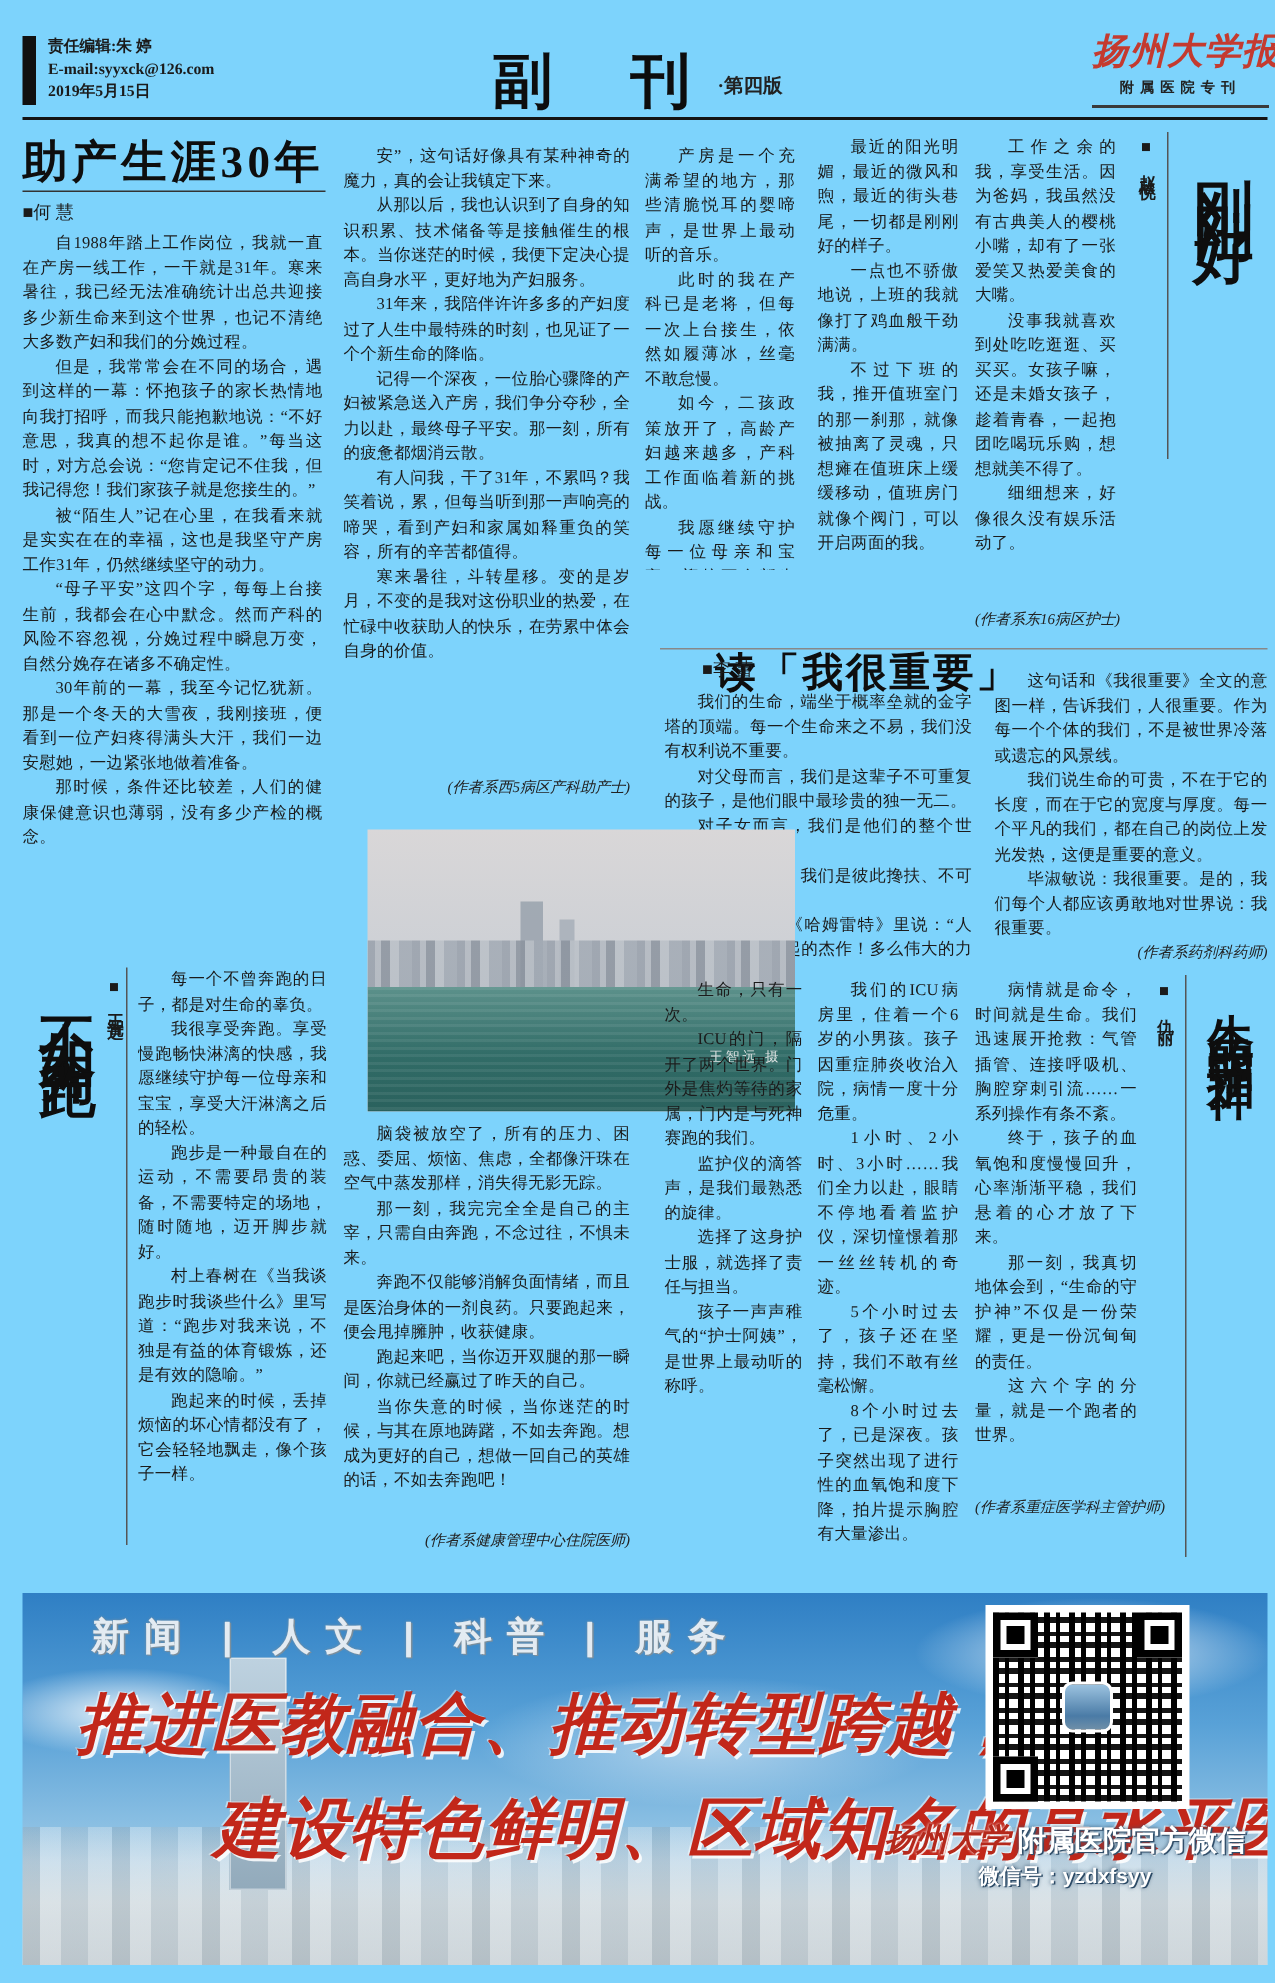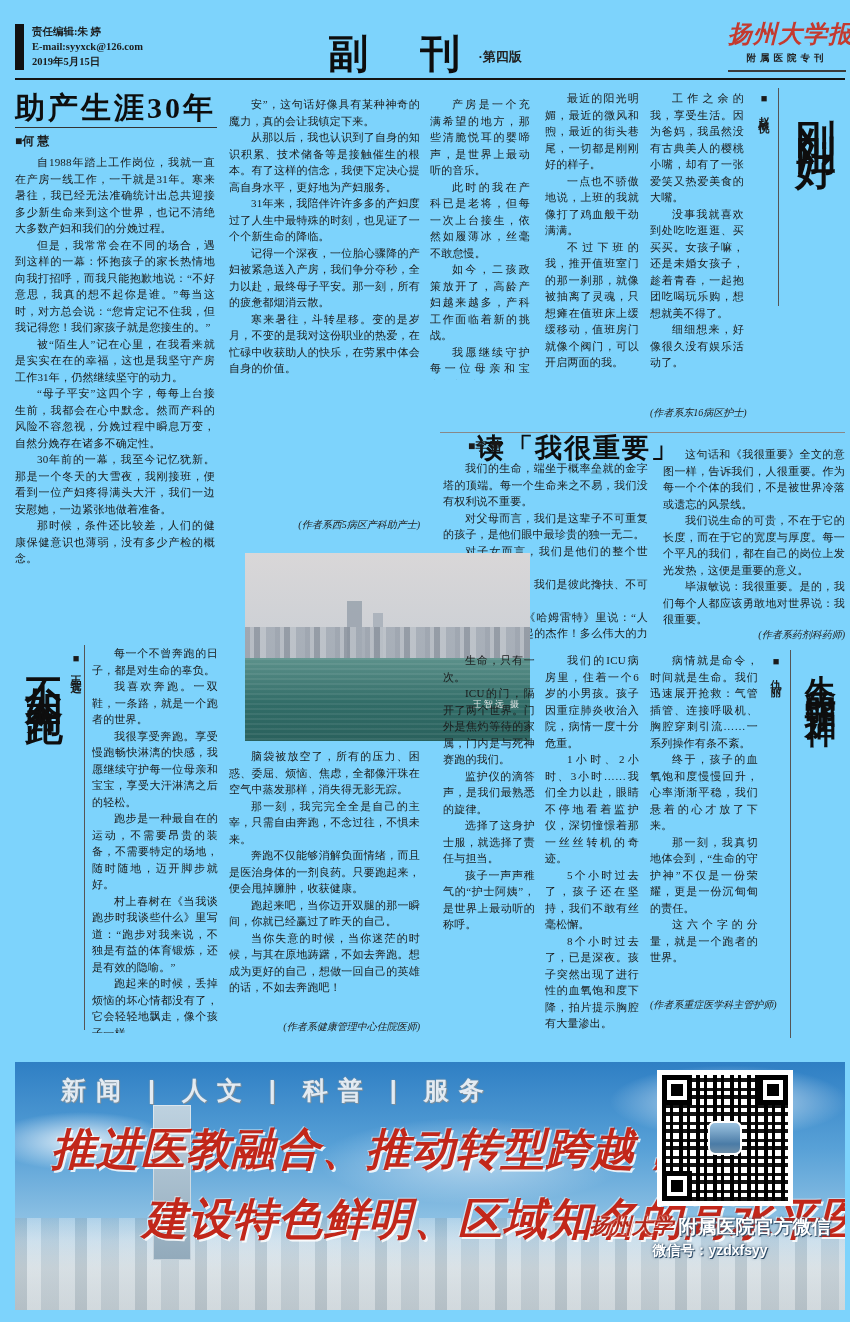--- a/index.html
+++ b/index.html
@@ -19,21 +19,21 @@
   .masthead-name{font-size:24px;font-weight:bold;font-style:italic;letter-spacing:1px;white-space:nowrap;}
   .masthead-sub{font-size:9.5px;font-weight:bold;letter-spacing:4px;color:#222;margin-top:2px;}
   .top-rule{left:15px;top:78px;width:830px;border-top:2px solid #141414;}
 
   
   .col{font-size:11px;line-height:16.5px;text-align:justify;overflow:hidden;letter-spacing:.2px;}
   .col p{margin:0;text-indent:2em;}
   .colwrap{display:flex;flex-direction:column;}
   .colwrap .col{flex:1 1 auto;}
   .credit{text-align:right;font-size:10px;font-style:italic;margin-top:3px;white-space:nowrap;color:#222;}
-  .byline{font-size:12px;font-weight:bold;}
+  .byline{font-size:12px;font-weight:normal;}
   .vbyline{writing-mode:vertical-rl;font-size:11px;font-weight:bold;letter-spacing:3px;}
   .vtitle{writing-mode:vertical-rl;font-weight:bold;color:#0e0e0e;}
   .vrule{width:0;border-left:1px solid #555;}
   .hrule{height:0;border-top:1px solid #666;}
   .h-main{font-size:30px;font-weight:bold;letter-spacing:3px;white-space:nowrap;color:#0e0e0e;}
   .h-mid{font-size:27px;font-weight:bold;letter-spacing:2px;white-space:nowrap;color:#0e0e0e;}
 
   
   .photo{left:245px;top:553px;width:285px;height:188px;overflow:hidden;
          background:linear-gradient(180deg,#d9d7d8 0%,#cdd0d5 45%,#c3c9d0 58%);}
@@ -114,23 +114,24 @@
       <p>自1988年踏上工作岗位，我就一直在产房一线工作，一干就是31年。寒来暑往，我已经无法准确统计出总共迎接多少新生命来到这个世界，也记不清绝大多数产妇和我们的分娩过程。</p>
       <p>但是，我常常会在不同的场合，遇到这样的一幕：怀抱孩子的家长热情地向我打招呼，而我只能抱歉地说：“不好意思，我真的想不起你是谁。”每当这时，对方总会说：“您肯定记不住我，但我记得您！我们家孩子就是您接生的。”</p>
       <p>被“陌生人”记在心里，在我看来就是实实在在的幸福，这也是我坚守产房工作31年，仍然继续坚守的动力。</p>
       <p>“母子平安”这四个字，每每上台接生前，我都会在心中默念。然而产科的风险不容忽视，分娩过程中瞬息万变，自然分娩存在诸多不确定性。</p>
       <p>30年前的一幕，我至今记忆犹新。那是一个冬天的大雪夜，我刚接班，便看到一位产妇疼得满头大汗，我们一边安慰她，一边紧张地做着准备。</p>
       <p>那时候，条件还比较差，人们的健康保健意识也薄弱，没有多少产检的概念。</p>
     </div>
   <div class="abs colwrap" style="left:229px;top:96px;width:191px;height:436px;">
     <div class="col">
         <p>安”，这句话好像具有某种神奇的魔力，真的会让我镇定下来。</p>
-        <p>从那以后，我也认识到了自身的知识积累、技术储备等是接触催生的根本。有了这样的信念，我便下定决心提高自身水平，更好地为产妇服务。</p>
+        <p>从那以后，我也认识到了自身的知识积累、技术储备等是接触催生的根本。当你迷茫的时候，我便下定决心提高自身水平，更好地为产妇服务。</p>
         <p>31年来，我陪伴许许多多的产妇度过了人生中最特殊的时刻，也见证了一个个新生命的降临。</p>
         <p>记得一个深夜，一位胎心骤降的产妇被紧急送入产房，我们争分夺秒，全力以赴，最终母子平安。那一刻，所有的疲惫都烟消云散。</p>
+        <p>有人问我，干了31年，不累吗？我笑着说，累，但每当听到那一声响亮的啼哭，看到产妇和家属如释重负的笑容，所有的辛苦都值得。</p>
         <p>寒来暑往，斗转星移。变的是岁月，不变的是我对这份职业的热爱，在忙碌中收获助人的快乐，在劳累中体会自身的价值。</p>
       </div>
     <div class="credit">(作者系西5病区产科助产士)</div>
   </div>
   <div class="abs col" style="left:430px;top:96px;width:100px;height:284px;">
       <p>产房是一个充满希望的地方，那些清脆悦耳的婴啼声，是世界上最动听的音乐。</p>
       <p>此时的我在产科已是老将，但每一次上台接生，依然如履薄冰，丝毫不敢怠慢。</p>
       <p>如今，二孩政策放开了，高龄产妇越来越多，产科工作面临着新的挑战。</p>
       <p>我愿继续守护每一位母亲和宝宝，迎接更多新生命的到来。</p>
     </div>
@@ -177,21 +178,20 @@
     <div class="skyline"></div>
     <div class="sea"></div>
     <div class="photo-credit">王智远 摄</div>
   </div>
 
   <div class="abs vtitle" style="left:18px;top:648px;height:205px;font-size:38px;letter-spacing:10px;">不如奔跑</div>
   <div class="abs vbyline" style="left:68px;top:652px;">■王智远</div>
   <div class="abs vrule" style="left:84px;top:645px;height:385px;"></div>
   <div class="abs col" style="left:92px;top:645px;width:126px;height:388px;">
       <p>每一个不曾奔跑的日子，都是对生命的辜负。</p>
-      <p>我喜欢奔跑。一双鞋，一条路，就是一个跑者的世界。</p>
       <p>我很享受奔跑。享受慢跑畅快淋漓的快感，我愿继续守护每一位母亲和宝宝，享受大汗淋漓之后的轻松。</p>
       <p>跑步是一种最自在的运动，不需要昂贵的装备，不需要特定的场地，随时随地，迈开脚步就好。</p>
       <p>村上春树在《当我谈跑步时我谈些什么》里写道：“跑步对我来说，不独是有益的体育锻炼，还是有效的隐喻。”</p>
       <p>跑起来的时候，丢掉烦恼的坏心情都没有了，它会轻轻地飘走，像个孩子一样。</p>
     </div>
   <div class="abs colwrap" style="left:229px;top:748px;width:191px;height:286px;">
     <div class="col">
         <p>脑袋被放空了，所有的压力、困惑、委屈、烦恼、焦虑，全都像汗珠在空气中蒸发那样，消失得无影无踪。</p>
         <p>那一刻，我完完全全是自己的主宰，只需自由奔跑，不念过往，不惧未来。</p>
         <p>奔跑不仅能够消解负面情绪，而且是医治身体的一剂良药。只要跑起来，便会甩掉臃肿，收获健康。</p>

